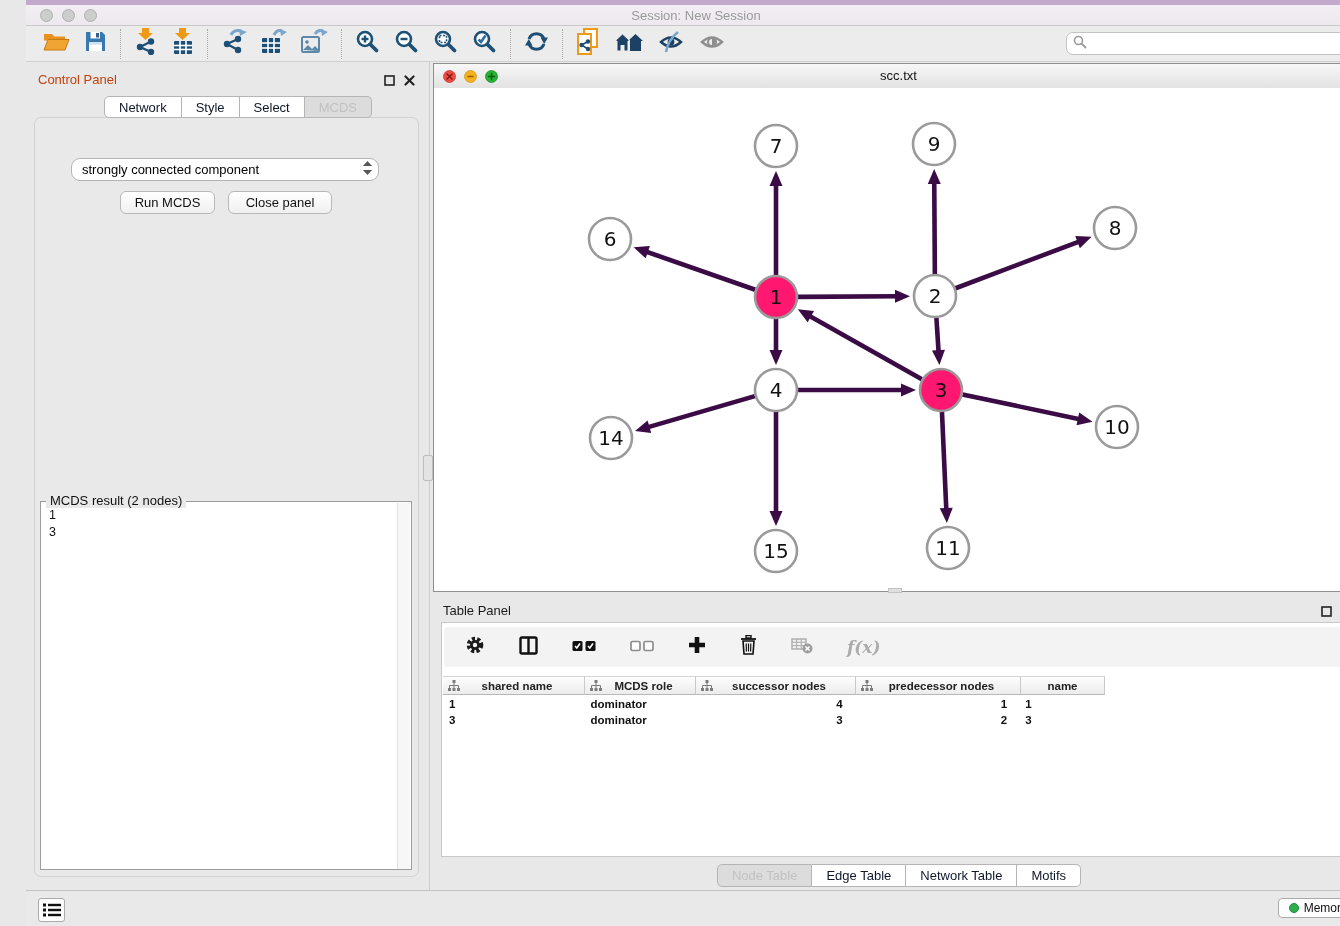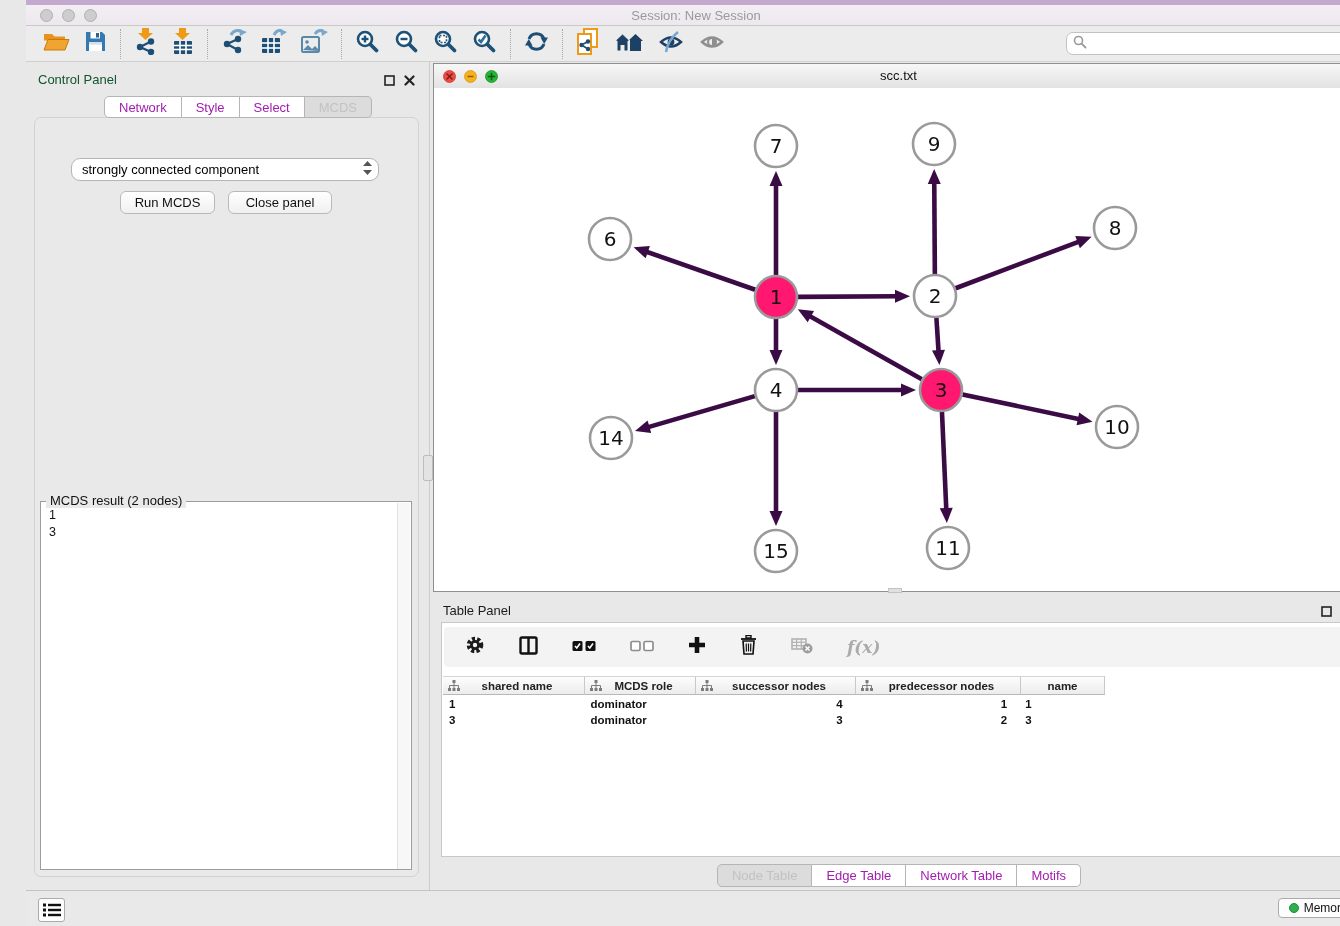--- a/index.html
+++ b/index.html
@@ -19,28 +19,28 @@
   .toolbar { position:absolute; left:0; top:26px; width:1340px; height:36px; background:#ececec;
     border-bottom:1px solid #cfcfcf; display:flex; align-items:center; padding-left:10px; }
   .tbtn { height:32px; display:flex; align-items:center; justify-content:center; padding:0 7px; cursor:default; }
   .tsep { width:1px; height:30px; border-left:1px dotted #a9a9a9; margin:0 6px; }
   .searchbox { margin-left:auto; margin-right:12px; width:288px; height:23px; background:#fff;
     border:1px solid #c3c3c3; border-radius:7px; display:flex; align-items:center; padding:0 6px; }
   .searchbox input { border:none; outline:none; flex:1; font-size:12px; background:transparent; margin-left:4px; }
 
   
   .cp-header { position:absolute; left:0; top:62px; width:401px; height:30px; }
-  .cp-title { position:absolute; left:12px; top:10px; font-size:13px; color:#14532d; }
+  .cp-title { position:absolute; left:12px; top:10px; font-size:13px; color:#c2410c; }
   .panel-icons { position:absolute; right:12px; top:10px; display:flex; gap:9px; align-items:center; }
   .cp-body { position:absolute; left:8px; top:117px; width:385px; height:760px;
     background:#e9e9e9; border:1px solid #d2d2d2; border-radius:7px; }
   .tabstrip { position:absolute; display:flex; z-index:5; }
   .cp-tabs { left:78px; top:96px; }
   .tab { height:22px; font-size:13px; display:flex; align-items:center; justify-content:center;
-    background:#fff; border:1px solid #b5b5b5; border-left:none; padding:0 14px; color:#a21caf; }
+    background:#fff; border:1px solid #b5b5b5; border-left:none; padding:0 14px; color:#0f172a; }
   .tab:first-child { border-left:1px solid #b5b5b5; border-radius:5px 0 0 5px; }
   .tab:last-child { border-radius:0 5px 5px 0; }
   .tab.selected { background:#dcdcdc; color:#c2c2c2; }
   .opt-label { position:absolute; left:0; top:137px; width:401px; text-align:center; font-size:13px; color:#111; }
   .dropdown { position:absolute; left:45px; top:158px; width:308px; height:23px; background:#fff;
     border:1px solid #b5b5b5; border-radius:9px; display:flex; align-items:center; padding:0 6px 0 10px; font-size:13px; }
   .dropdown .dd-label { flex:1; }
   .btn { position:absolute; height:23px; background:linear-gradient(#ffffff,#f0f0f0); border:1px solid #b9b9b9;
     border-radius:6px; font-size:13px; display:flex; align-items:center; justify-content:center; color:#111; }
   .btn-run { left:94px; top:191px; width:95px; }

